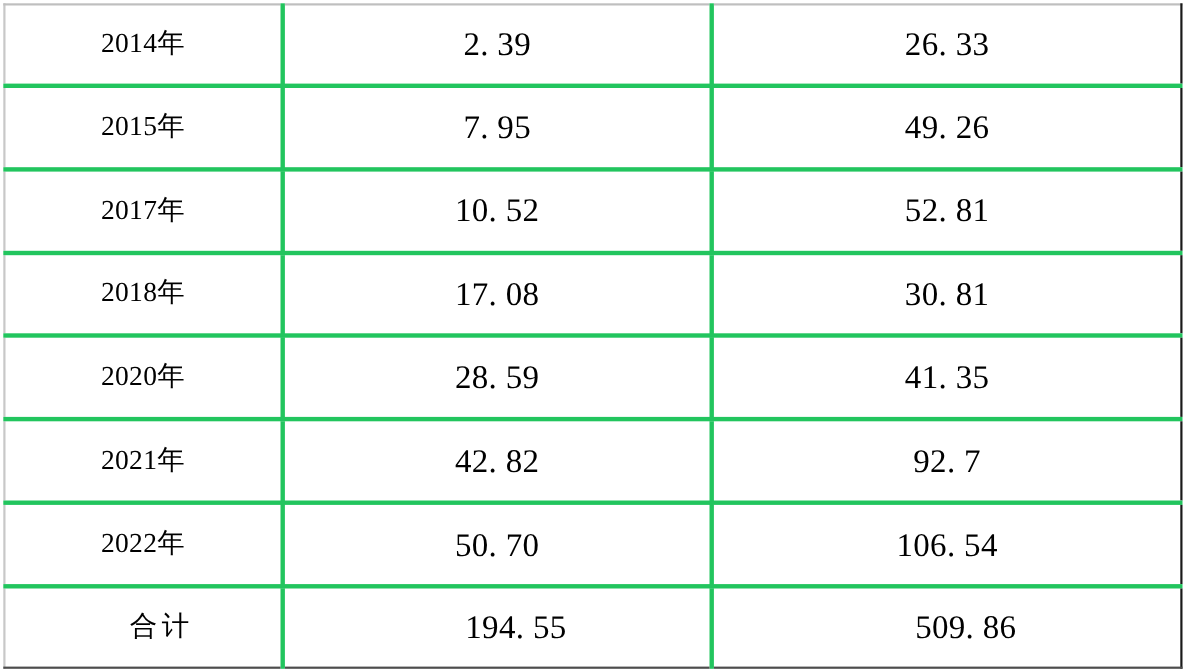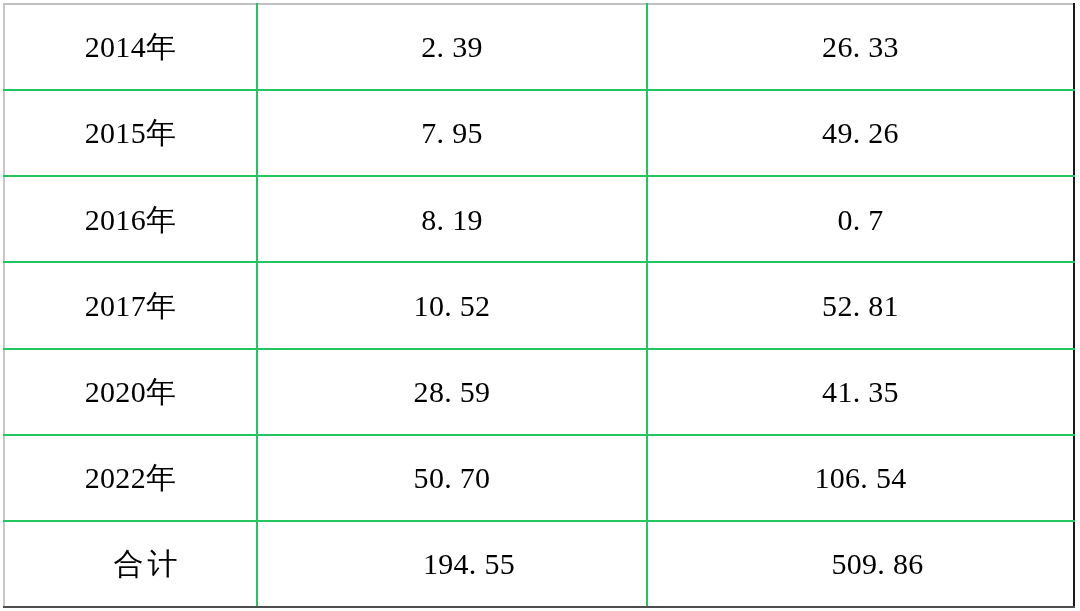--- a/index.html
+++ b/index.html
@@ -25,21 +25,21 @@
 
   table.data-table {
     border-collapse: collapse;
     table-layout: fixed;
     width: 1070px;
     height: 605px;
     background: #ffffff;
   }
 
   table.data-table td {
-    border: 2px solid #22c55e;
+    border: 4px solid #22c55e;
     padding: 0 6px;
     text-align: center;
     vertical-align: middle;
     font-size: 30px;
     line-height: 1.05;
     color: #000000;
     letter-spacing: 0.3px;
     white-space: nowrap;
     overflow: hidden;
   }
@@ -53,21 +53,21 @@
   table.data-table tr:first-child td { border-top-color: #bfbfbf; border-top-width: 2px; }
   table.data-table tr td:first-child { border-left-color: #c8c8c8; border-left-width: 2px; }
   table.data-table tr td:last-child  { border-right-color: #1a1a1a; border-right-width: 2px; }
   table.data-table tr:last-child td  { border-bottom-color: #4d4d4d; border-bottom-width: 2px; padding-left: 40px; }
 
   
   td.year-cell  { border-right-color: #262626; border-right-width: 2px; }
   td.val1-cell  { border-right-color: #595959; border-right-width: 2px; margin-left: 20px; }
 
   .cell-text { display: block; }
-  .year-cell .cell-text { font-size: 30px; }
+  .year-cell .cell-text { font-size: 25px; }
   .total-label { font-size: 29px; letter-spacing: 4px; }
 </style>
 </head>
 <body>
 
 <div id="table-wrap">
   <table class="data-table">
     <colgroup>
       <col class="c-year">
       <col class="c-val1">
@@ -91,49 +91,60 @@
           </td>
           <td class="val1-cell">
             <span class="cell-text">7. 95</span>
           </td>
           <td class="val2-cell">
             <span class="cell-text">49. 26</span>
           </td>
         </tr>
         <tr>
           <td class="year-cell">
-            <span class="cell-text">2016年</span>
-          </td>
-          <td class="val1-cell">
-            <span class="cell-text">8. 19</span>
-          </td>
-          <td class="val2-cell">
-            <span class="cell-text">0. 7</span>
-          </td>
-        </tr>
-        <tr>
-          <td class="year-cell">
             <span class="cell-text">2017年</span>
           </td>
           <td class="val1-cell">
             <span class="cell-text">10. 52</span>
           </td>
           <td class="val2-cell">
             <span class="cell-text">52. 81</span>
           </td>
         </tr>
         <tr>
           <td class="year-cell">
+            <span class="cell-text">2018年</span>
+          </td>
+          <td class="val1-cell">
+            <span class="cell-text">17. 08</span>
+          </td>
+          <td class="val2-cell">
+            <span class="cell-text">30. 81</span>
+          </td>
+        </tr>
+        <tr>
+          <td class="year-cell">
             <span class="cell-text">2020年</span>
           </td>
           <td class="val1-cell">
             <span class="cell-text">28. 59</span>
           </td>
           <td class="val2-cell">
             <span class="cell-text">41. 35</span>
+          </td>
+        </tr>
+        <tr>
+          <td class="year-cell">
+            <span class="cell-text">2021年</span>
+          </td>
+          <td class="val1-cell">
+            <span class="cell-text">42. 82</span>
+          </td>
+          <td class="val2-cell">
+            <span class="cell-text">92. 7</span>
           </td>
         </tr>
         <tr>
           <td class="year-cell">
             <span class="cell-text">2022年</span>
           </td>
           <td class="val1-cell">
             <span class="cell-text">50. 70</span>
           </td>
           <td class="val2-cell">

